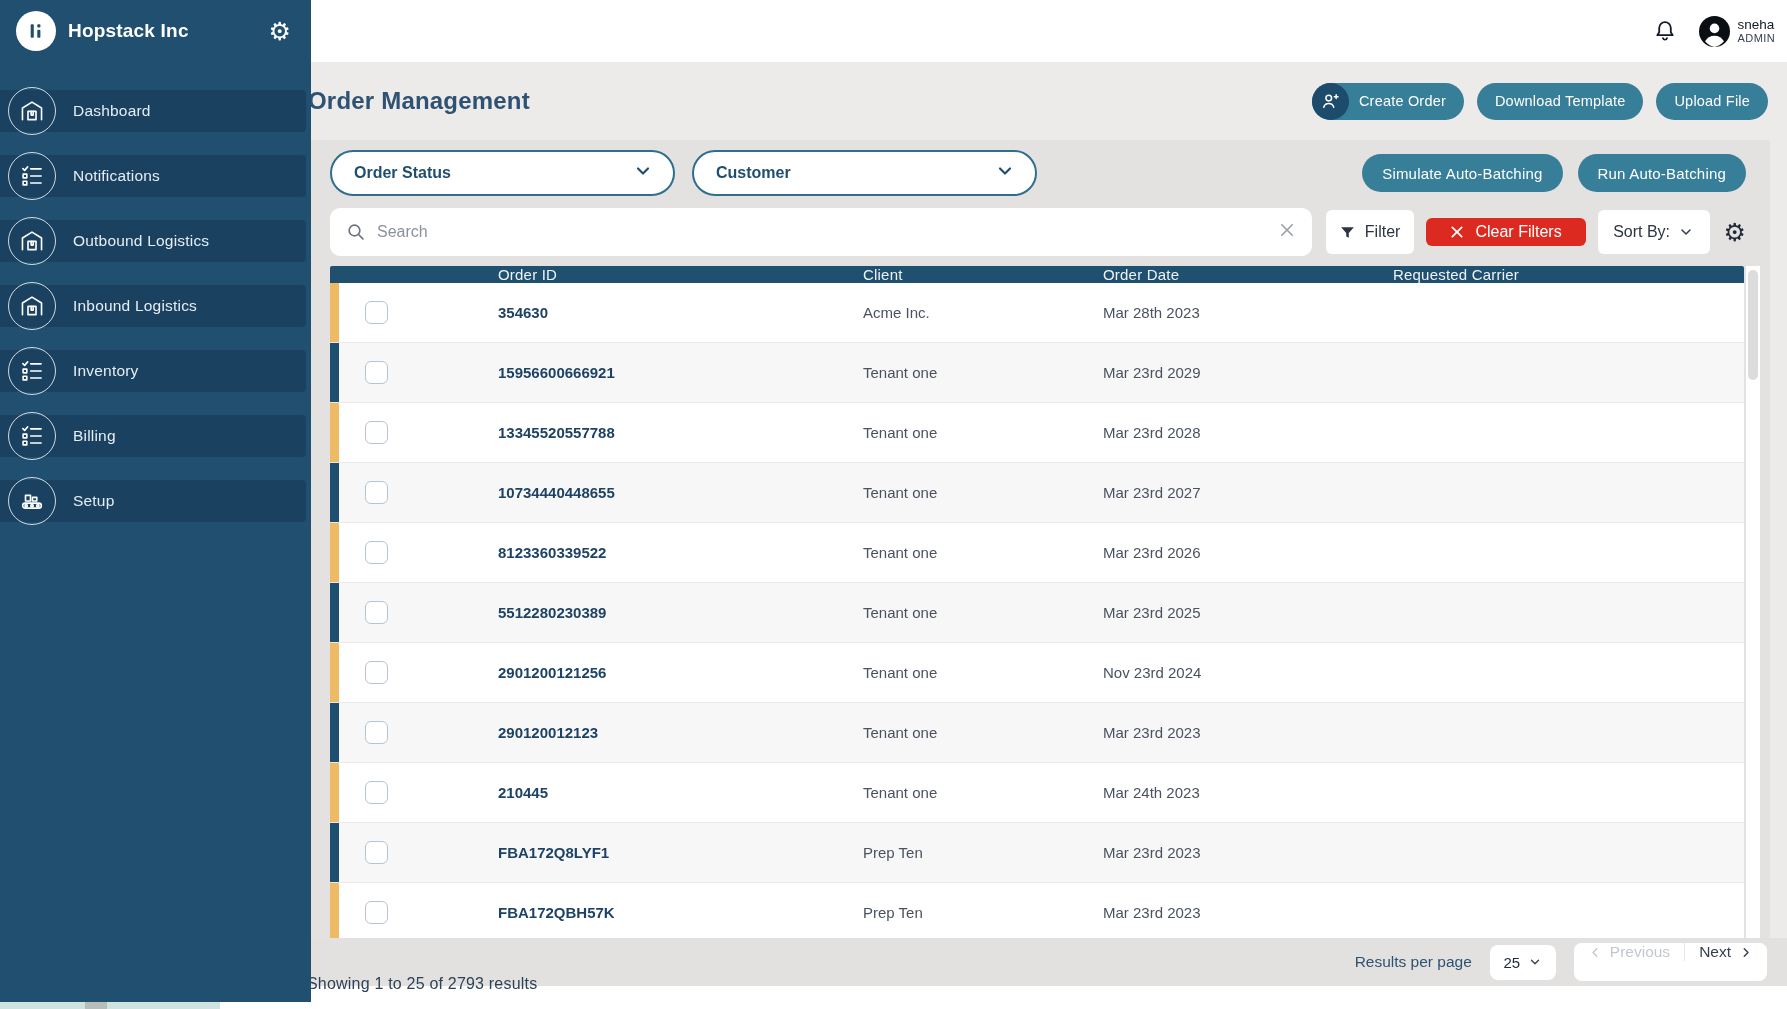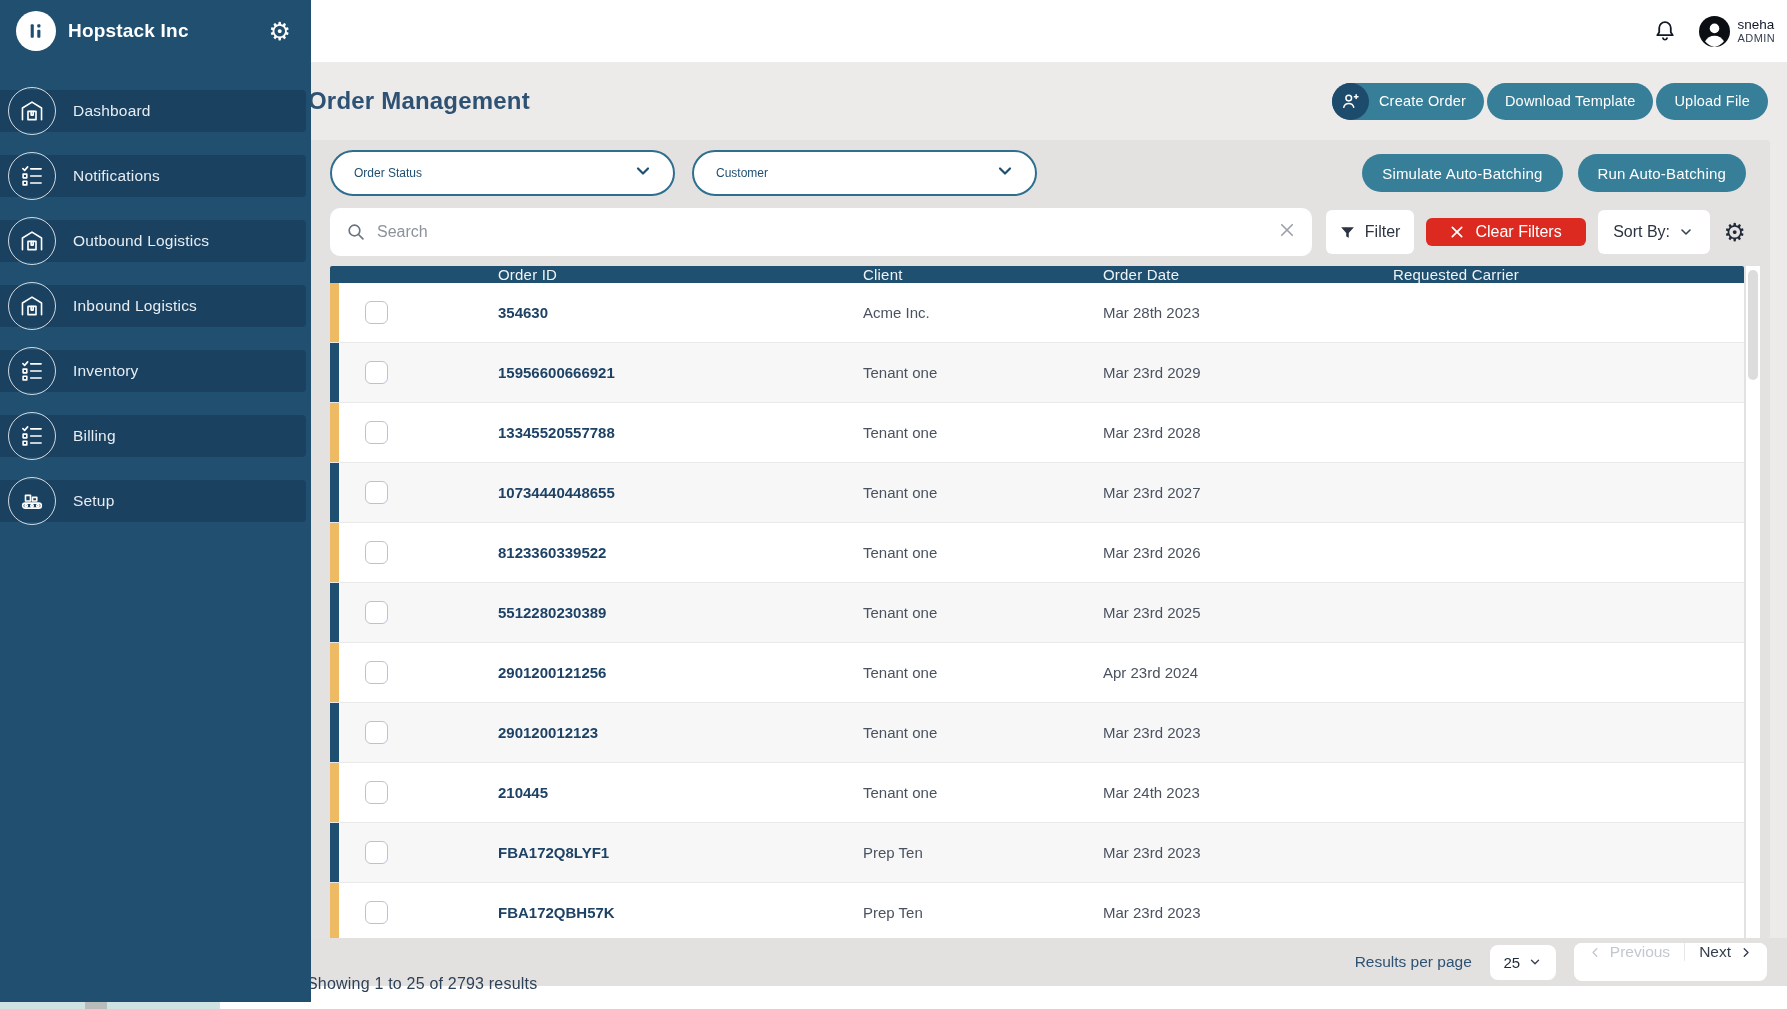--- a/index.html
+++ b/index.html
@@ -30,33 +30,33 @@
   .user-meta { margin-left:8px; line-height:1.15; }
   .user-name { font-size:13.5px; color:#111827; }
   .user-role { font-size:11px; color:#374151; letter-spacing:.4px; }
 
   
   .content { position:absolute; left:289px; top:62px; width:1498px; height:947px; background:#fff;padding-left:6px; }
   .bg-gray { position:absolute; left:0; top:0; width:100%; height:876px; background:#edebe9; }
 
   .page-header { position:absolute; left:0; top:0; width:100%; height:78px; display:flex; align-items:center; padding:0 19px; }
   .page-title { font-size:24px; font-weight:700; color:#2e5273; letter-spacing:.2px; }
-  .header-actions { margin-left:auto; display:flex; gap:3px; }
+  .header-actions { margin-left:auto; display:flex; gap:13px; }
   .pill-btn { background:#377e99; color:#fff; border:none; border-radius:19px; height:37px; padding:0 18px; font-size:14.5px; font-weight:500; font-family:inherit; cursor:pointer; display:flex; align-items:center; letter-spacing:.2px; }
   .create-btn { padding-left:0; }
   .co-icon { width:37px; height:37px; border-radius:50%; background:#1d4b6b; display:flex; align-items:center; justify-content:center; margin-right:10px; flex:none; }
   .co-icon svg { width:20px; height:20px; stroke:#fff; fill:none; stroke-width:1.8; stroke-linecap:round; stroke-linejoin:round; }
 
   
   .panel { position:absolute; left:18px; top:78px; width:1463px; height:798px; background:#e4e2e0; border-radius:3px; overflow:hidden; }
 
   .filter-row { position:absolute; left:23px; right:24px; top:10px; height:46px; display:flex; align-items:center; }
   .select-pill { width:345px; height:46px; background:#fff; border:2px solid #2e6e8e; border-radius:24px; display:flex; align-items:center; padding:0 20px 0 22px; cursor:pointer; }
   .select-pill + .select-pill { margin-left:17px; }
-  .select-label { font-size:12px; color:#1f4f70; flex:1; }
+  .select-label { font-size:16px; color:#1f4f70; flex:1;font-weight:bold; }
   .chev svg { width:20px; height:20px; stroke:#1f4f70; fill:none; stroke-width:2.6; stroke-linecap:round; stroke-linejoin:round; }
   .batch-btns { margin-left:auto; display:flex; gap:15px; }
   .batch-btn { background:#377e99; color:#fff; border:none; border-radius:19px; height:38px; padding:0 20px; font-size:15px; font-weight:500; font-family:inherit; cursor:pointer; letter-spacing:.2px; }
 
   .search-row { position:absolute; left:23px; right:24px; top:68px; height:48px; display:flex; align-items:center; }
   .search-box { flex:1; height:48px; background:#fff; border-radius:10px; display:flex; align-items:center; padding:0 16px; }
   .search-box svg.mag { width:20px; height:20px; stroke:#6b7280; fill:none; stroke-width:2; stroke-linecap:round; flex:none; }
   .search-input { flex:1; border:none; outline:none; font-size:16px; color:#374151; margin-left:11px; font-family:inherit; background:transparent; }
   .search-input::placeholder { color:#8b929b; }
   .search-clear svg { width:18px; height:18px; stroke:#9aa1ab; fill:none; stroke-width:2.2; stroke-linecap:round; cursor:pointer; }
@@ -375,21 +375,21 @@
                 <div class="cell-txt">Mar 23rd 2025</div>
                 <div class="cell-txt"></div>
               </div>
               <div class="trow">
                 <div class="stripe amber"></div>
                 <div class="cb-cell">
                   <div class="checkbox"></div>
                 </div>
                 <div class="cell-id">2901200121256</div>
                 <div class="cell-txt">Tenant one</div>
-                <div class="cell-txt">Apr 23rd 2024</div>
+                <div class="cell-txt">Nov 23rd 2024</div>
                 <div class="cell-txt"></div>
               </div>
               <div class="trow alt">
                 <div class="stripe navy"></div>
                 <div class="cb-cell">
                   <div class="checkbox"></div>
                 </div>
                 <div class="cell-id">290120012123</div>
                 <div class="cell-txt">Tenant one</div>
                 <div class="cell-txt">Mar 23rd 2023</div>

